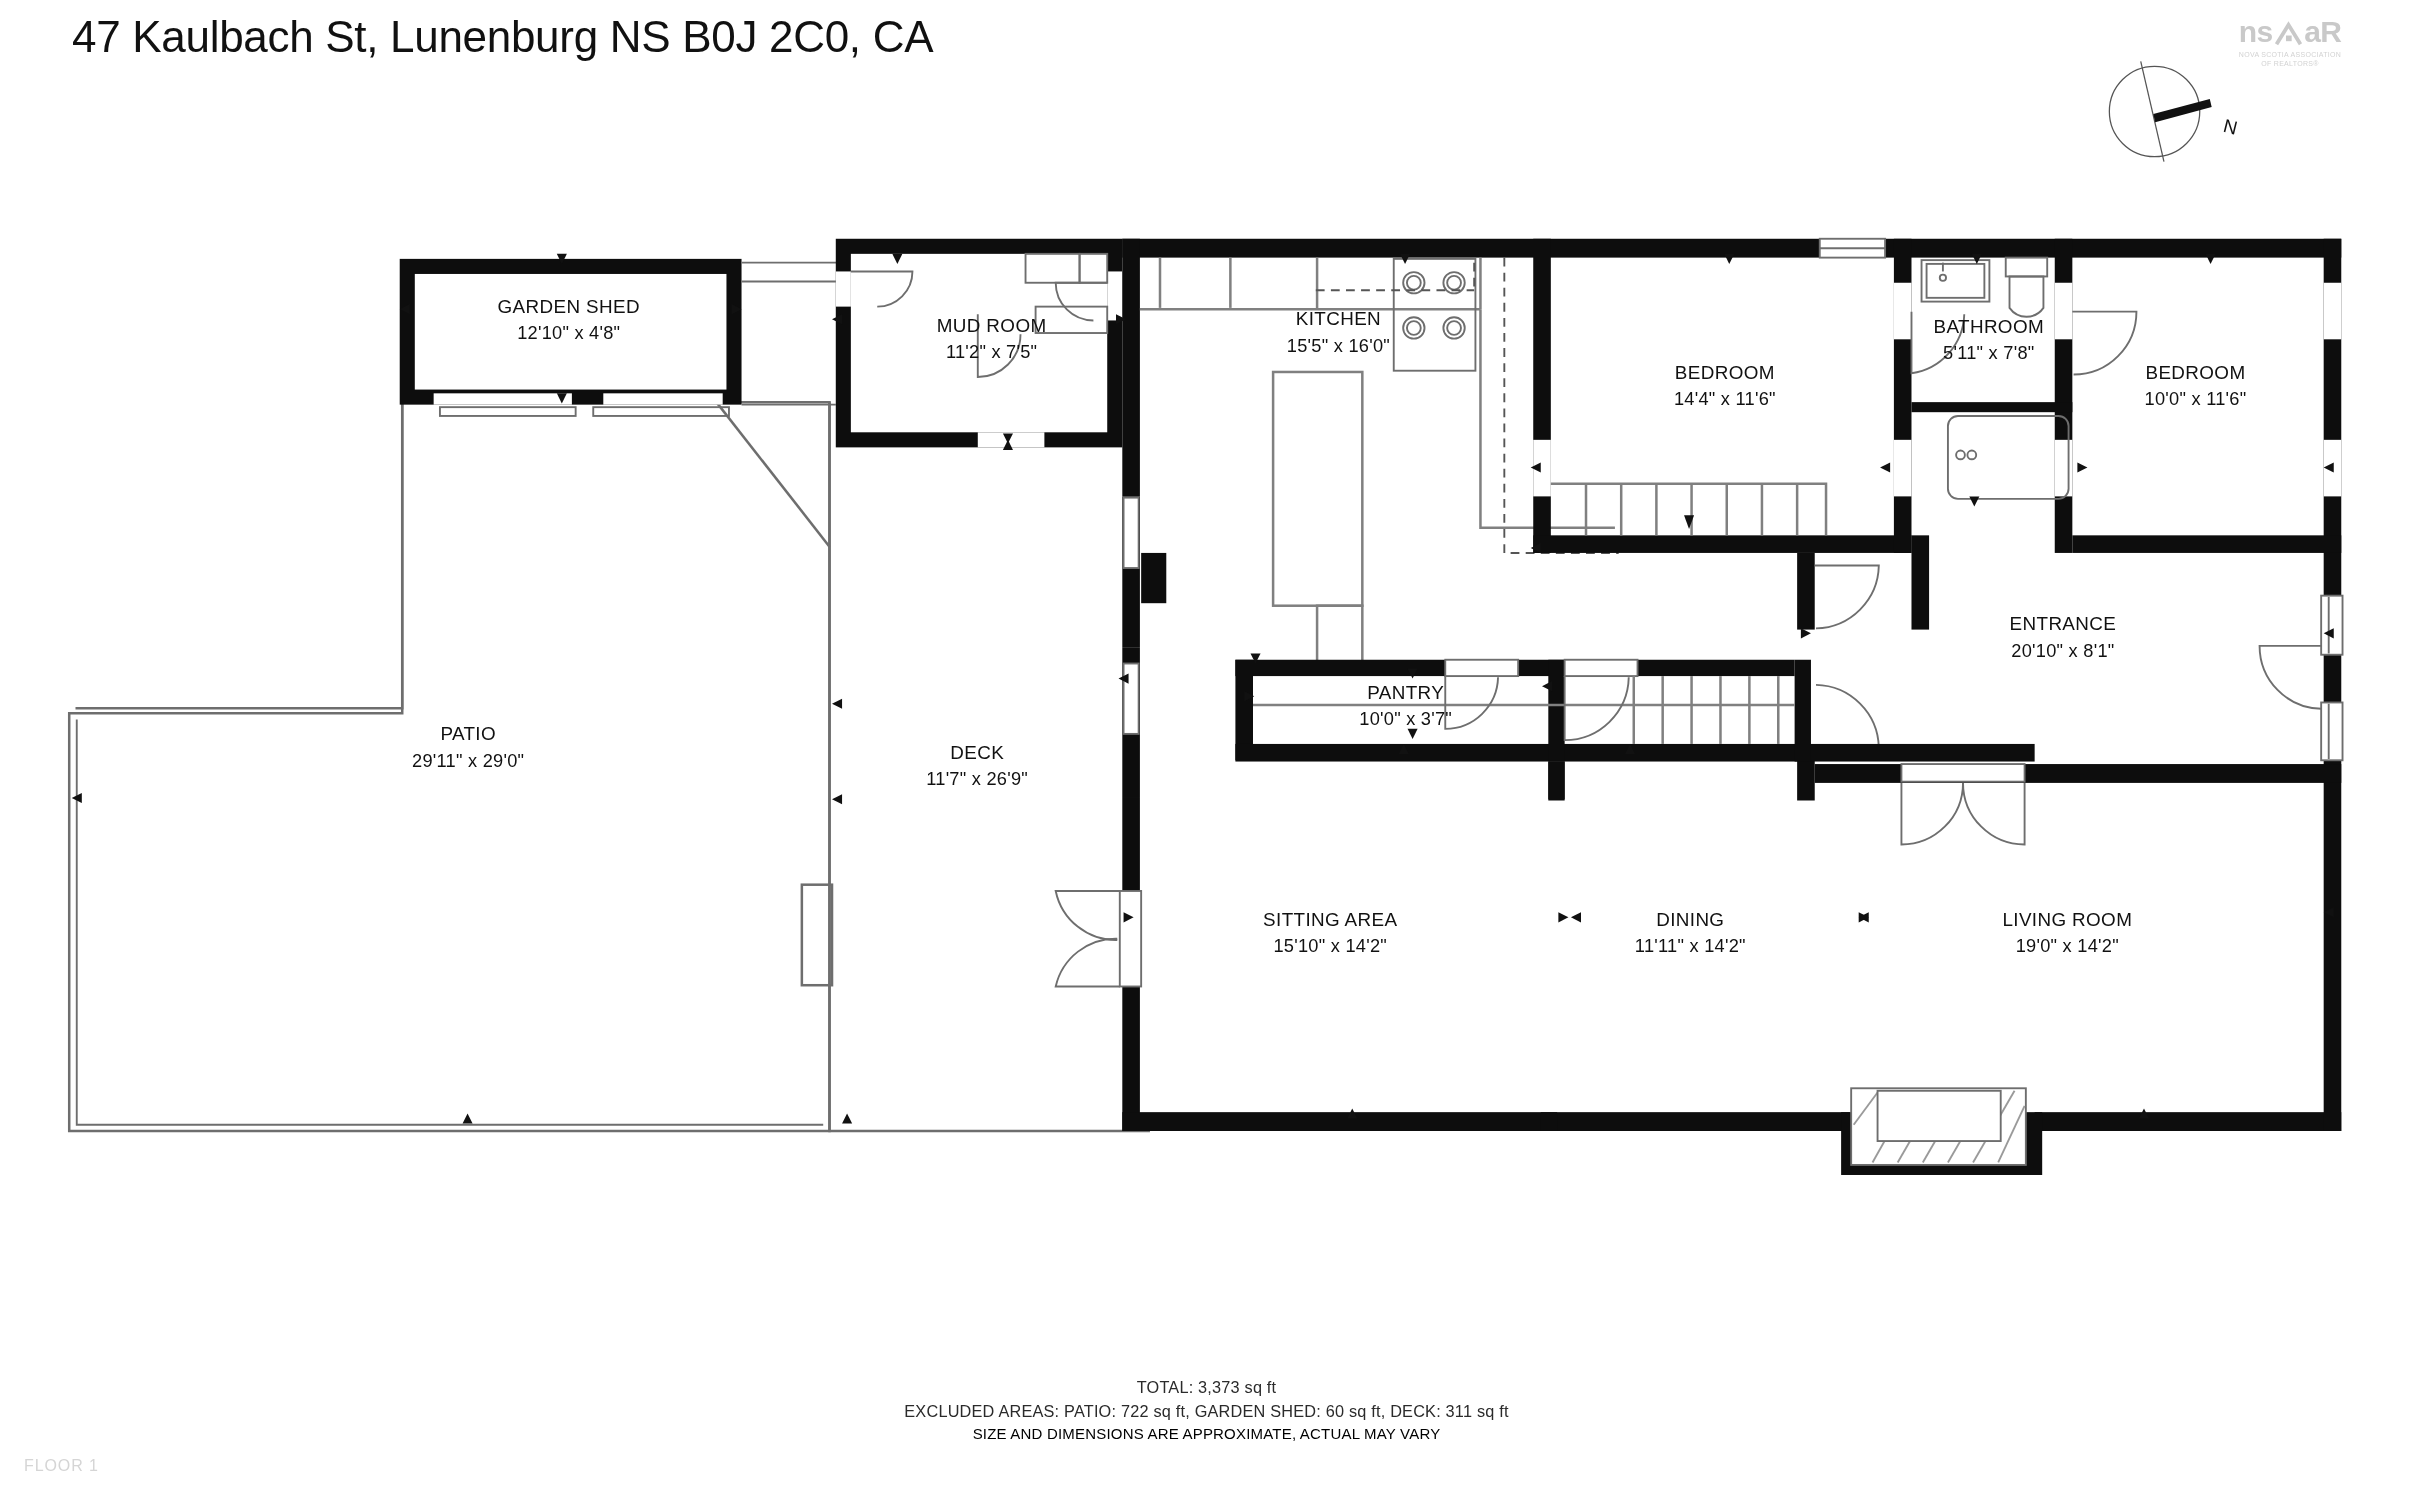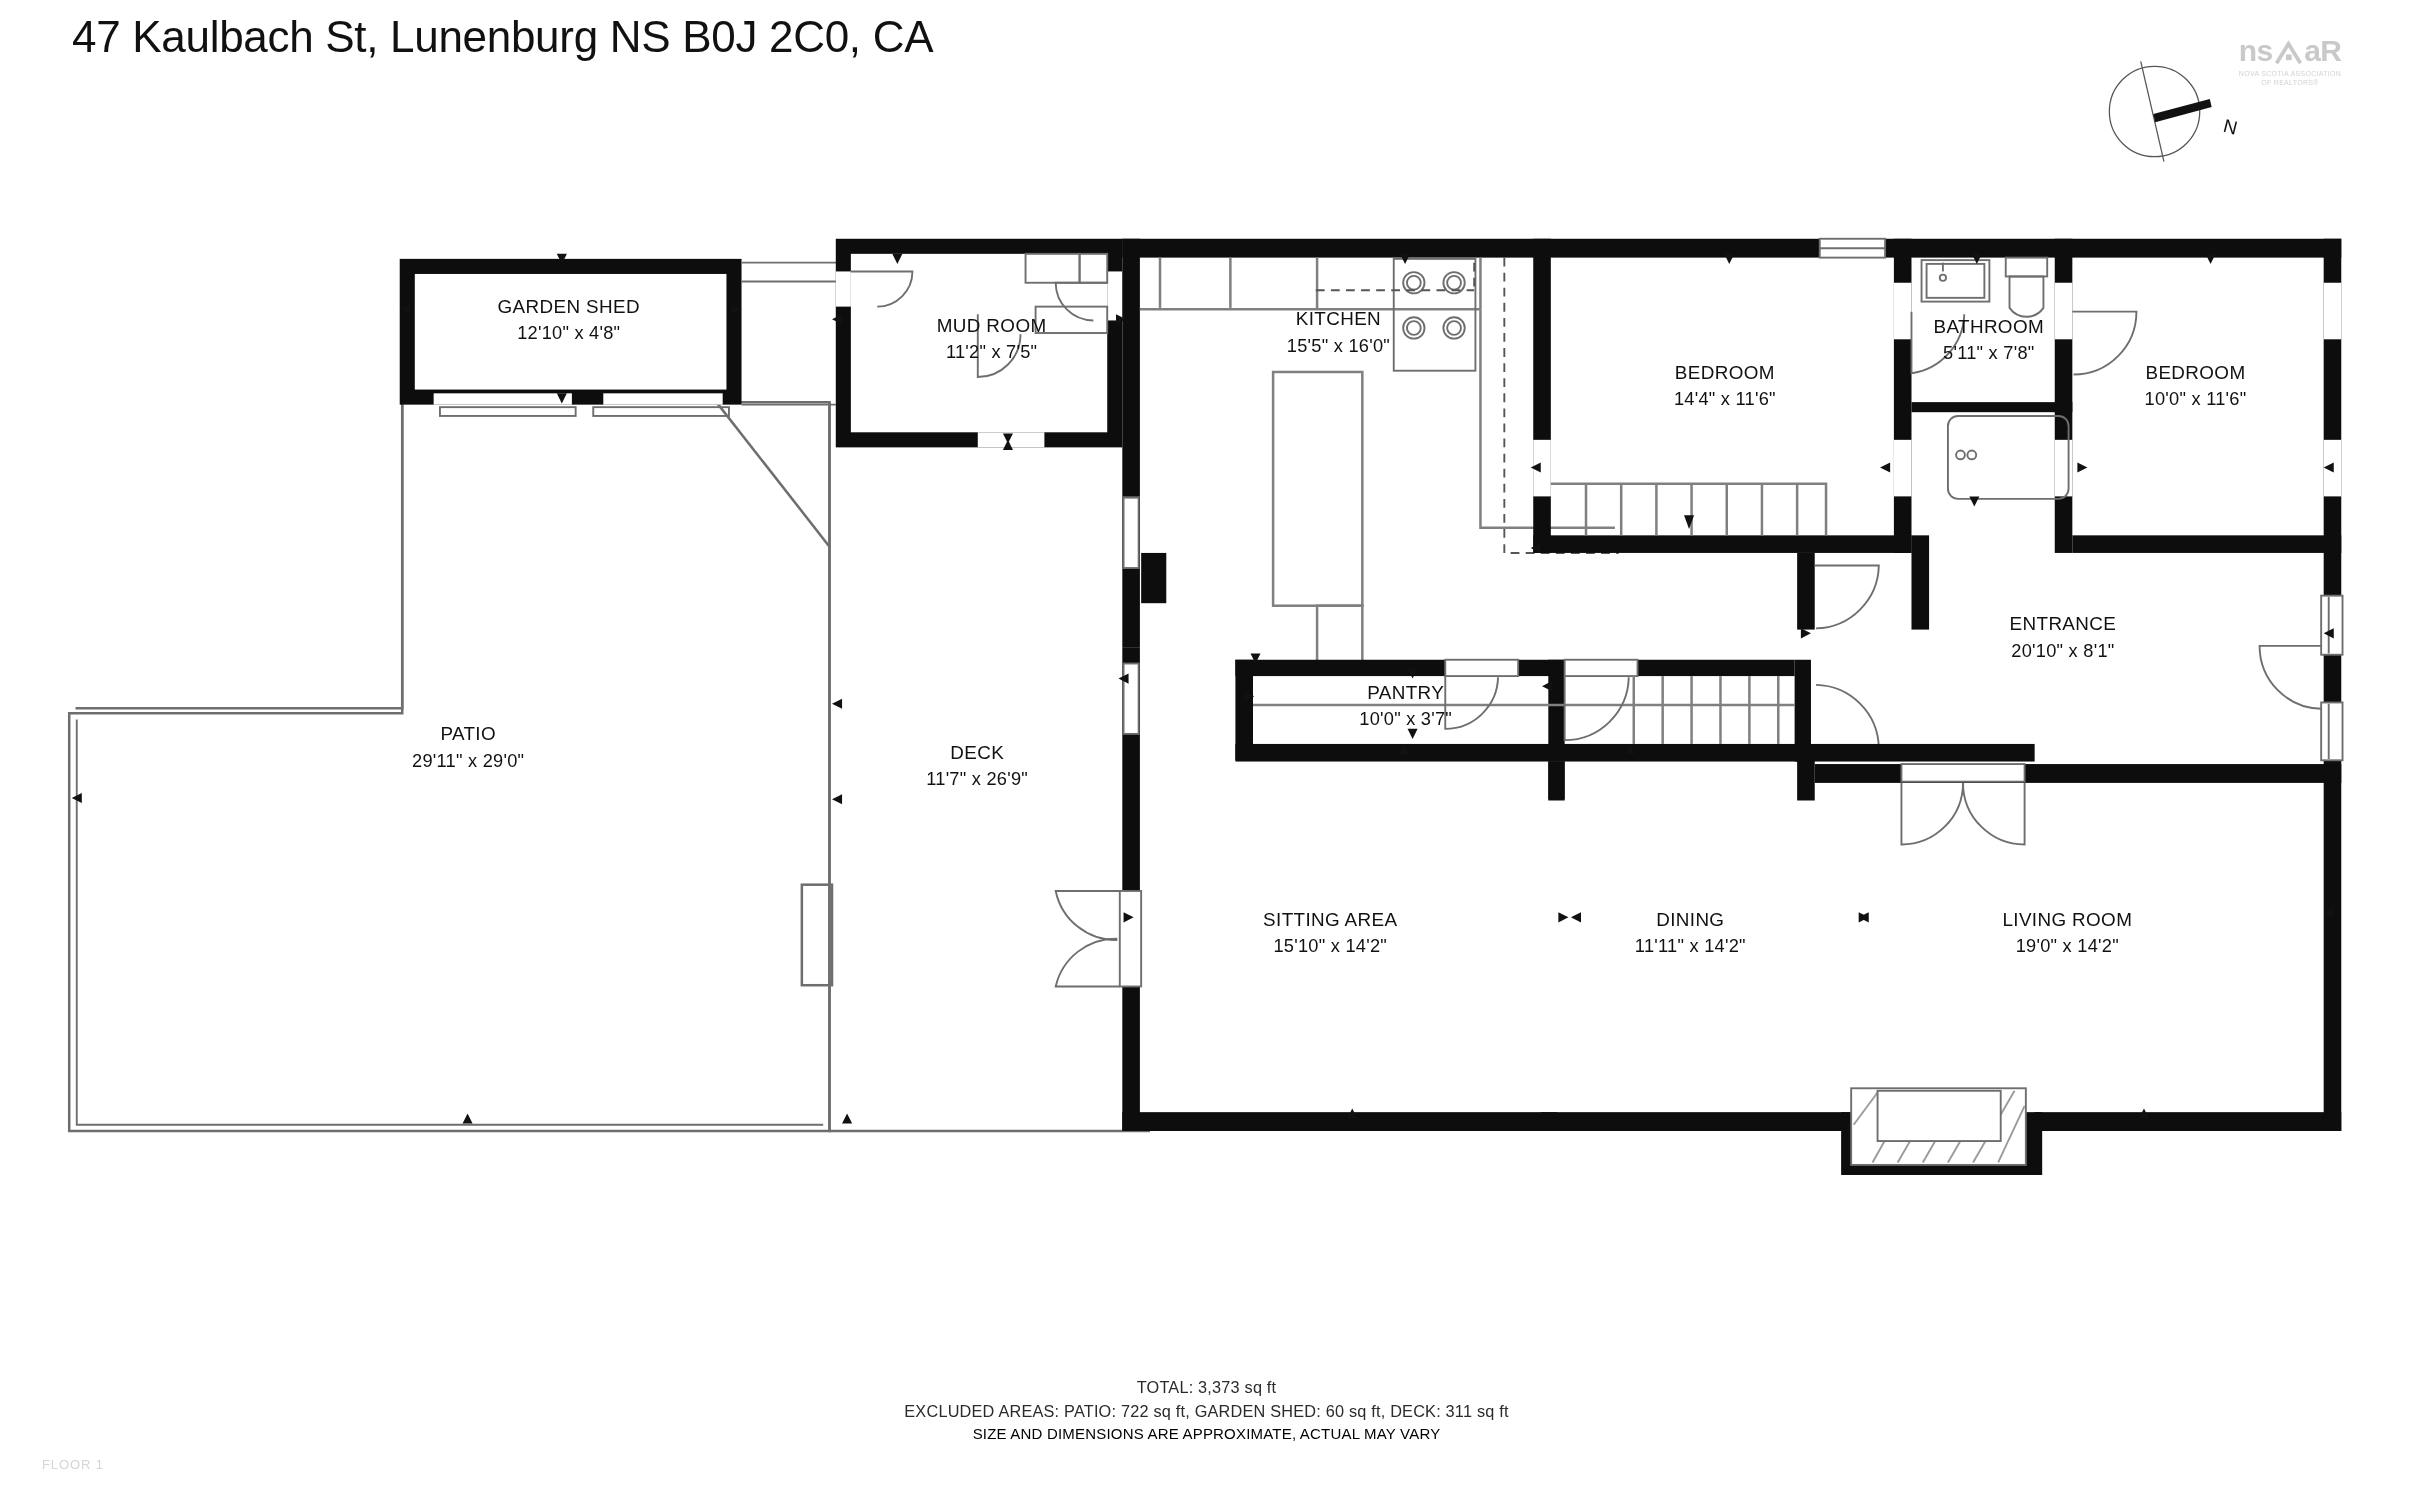--- a/index.html
+++ b/index.html
@@ -7,42 +7,42 @@
     width:2413px;height:1508px;position:relative;overflow:hidden;
     font-family:"Liberation Sans","DejaVu Sans",sans-serif;
     color:#111111;
   }
   #page-title{
     position:absolute;left:72px;top:12px;
     font-size:44px;font-weight:400;letter-spacing:-0.3px;color:#111;
     white-space:nowrap;
   }
   #brand-logo{
-    position:absolute;right:38px;top:36px;
+    position:absolute;right:38px;top:17px;
     width:170px;text-align:center;color:#c9c9c9;
   }
   #brand-logo .lg-main{
     font-size:30px;font-weight:700;letter-spacing:-0.6px;line-height:1;
     display:flex;align-items:flex-end;justify-content:center;gap:1.3px;
   }
   #brand-logo .lg-sub{
     font-size:7px;letter-spacing:0.3px;line-height:1.35;margin-top:2.5px;
     color:#d2d2d2;text-transform:uppercase;
   }
   #compass{position:absolute;left:2099px;top:55px;width:145px;height:113px;}
   #floorplan{position:absolute;left:0;top:0;width:2413px;height:1508px;}
   #footer-block{
     position:absolute;left:0;top:1376px;width:2413px;text-align:center;
     line-height:1.45;
   }
   #footer-block .fl{font-size:16.3px;color:#2b2b2b;letter-spacing:0.2px;}
   #footer-block .fl.dim{color:#000000;font-size:15px;}
   #floor-tag{
-    position:absolute;left:42px;top:1457px;
-    font-size:13px;color:#d5d5d5;letter-spacing:0.9px;
+    position:absolute;left:24px;top:1457px;
+    font-size:16px;color:#d5d5d5;letter-spacing:0.9px;
   }
   svg text{font-family:"Liberation Sans","DejaVu Sans",sans-serif;fill:#111;}
   .rmname{font-size:30px;letter-spacing:0.6px;text-anchor:middle;}
   .rmdim{font-size:29px;letter-spacing:0.4px;text-anchor:middle;}
 </style>
 </head>
 <body>
 
 <div id="page-title">47 Kaulbach St, Lunenburg NS B0J 2C0, CA</div>
 

